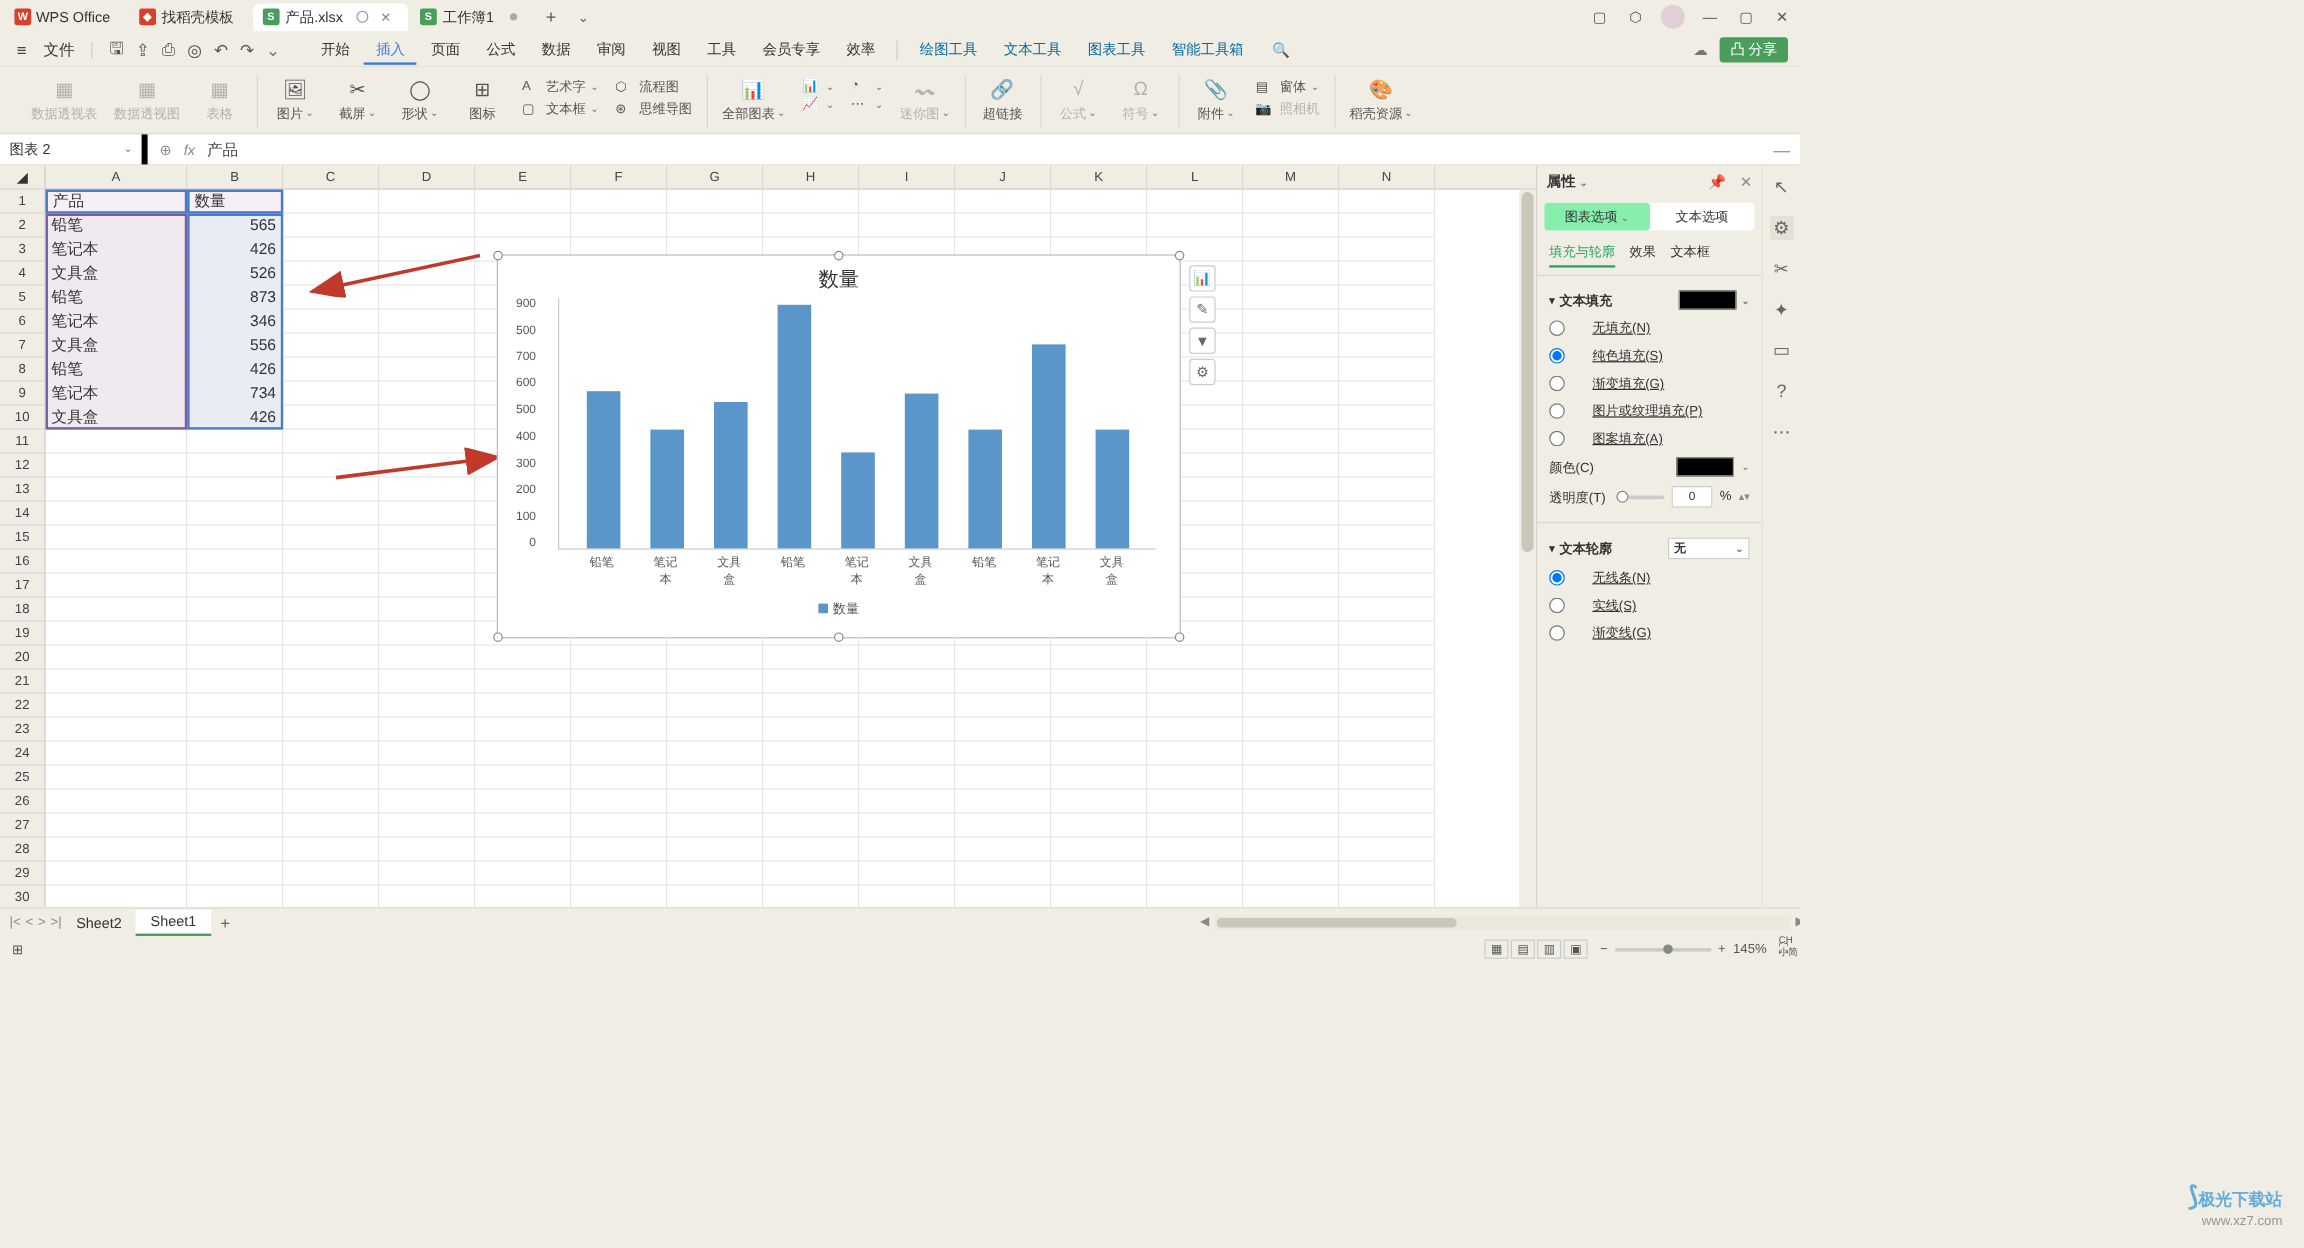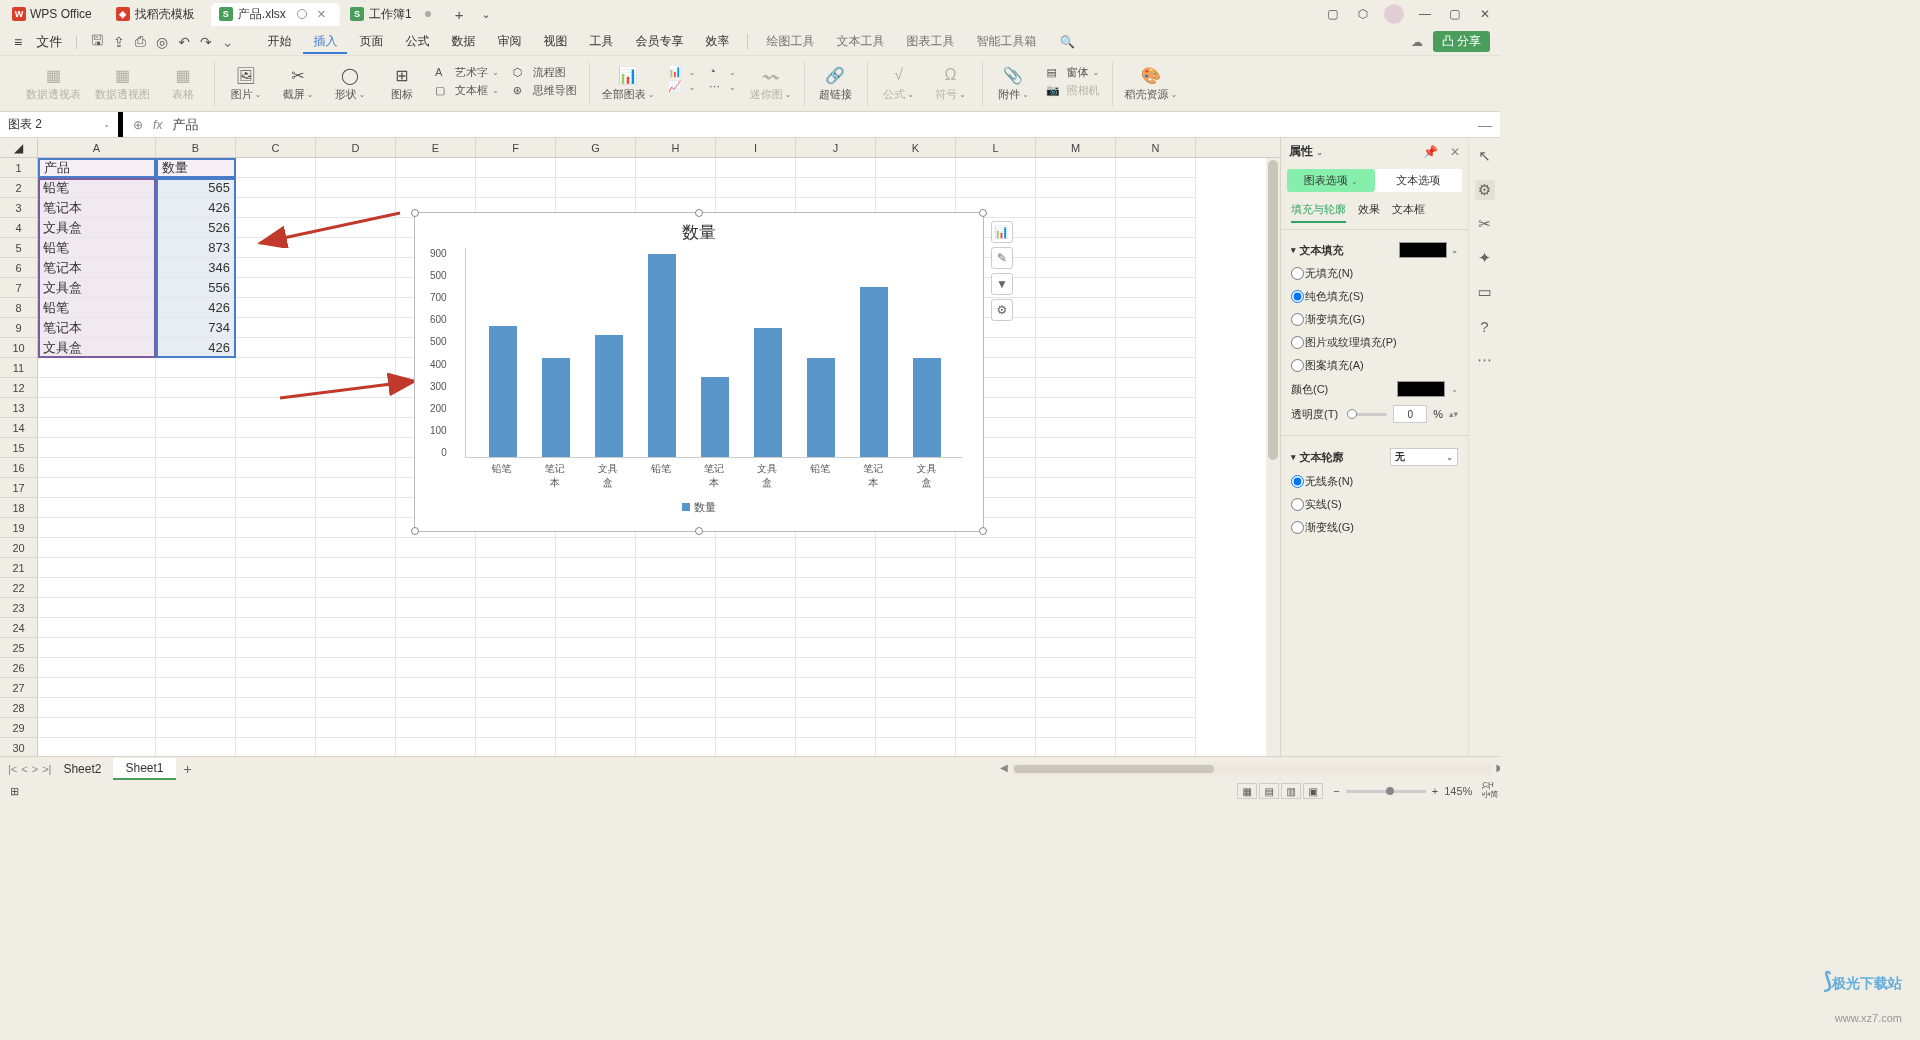--- a/index.html
+++ b/index.html
@@ -25,21 +25,21 @@
 
 .menubar { height: 28px; background: #f0ede4; display: flex; align-items: center; padding: 0 10px; border-bottom: 1px solid #e4e0d4; }
 .menu-left { display: flex; align-items: center; gap: 4px; }
 .hamburger { font-size: 14px; color: #444; padding: 0 4px; }
 .file-label { font-size: 13px; padding: 0 6px; }
 .qat { display: flex; align-items: center; gap: 10px; margin-left: 6px; color: #555; }
 .qat span { font-size: 14px; }
 .menu-items { display: flex; align-items: center; gap: 2px; margin-left: 24px; }
 .menu-item { padding: 3px 10px; font-size: 12px; cursor: pointer; }
 .menu-item.active { color: #3b7dd8; border-bottom: 2px solid #3b7dd8; padding-bottom: 2px; }
-.menu-item.green { color: #737373; font-family: Liberation Mono, monospace; }
+.menu-item.green { color: #0369a1; font-family: Liberation Mono, monospace; }
 .menu-sep { width: 1px; height: 16px; background: #d0ccc0; margin: 0 6px; }
 .menubar-right { margin-left: auto; display: flex; align-items: center; gap: 10px; }
 .share-btn { background: #4a9e5c; color: #fff; padding: 2px 9px; border-radius: 3px; font-size: 12px; display: flex; align-items: center; gap: 3px; }
 
 
 .ribbon { height: 56px; background: #f0ede4; display: flex; align-items: center; padding: 3px 14px; border-bottom: 1px solid #d8d4c9; gap: 0; }
 .ribbon-group { display: flex; align-items: flex-start; gap: 14px; padding: 0 12px; position: relative; }
 .ribbon-sep { width: 1px; height: 44px; background: #dad6ca; }
 .ribbon-btn { display: flex; flex-direction: column; align-items: center; gap: 2px; font-size: 11px; color: #555; min-width: 38px; cursor: pointer; }
 .ribbon-btn.disabled { color: #b5b2a8; }
@@ -106,21 +106,21 @@
 .panel-header .ttl { font-weight: bold; }
 .panel-tabs { display: flex; margin: 4px 6px; background: #fff; border-radius: 3px; font-size: 11px; }
 .panel-tab { flex: 1; text-align: center; padding: 4px; cursor: pointer; }
 .panel-tab.sel { background: #86efac; border-radius: 3px; }
 .panel-subtabs { display: flex; gap: 12px; padding: 6px 10px; font-size: 11px; border-bottom: 1px solid #dad6ca; }
 .panel-subtab.active { color: #2ea563; border-bottom: 2px solid #2ea563; padding-bottom: 4px; }
 .panel-section { padding: 8px 10px; }
 .section-title { font-size: 11px; font-weight: bold; padding: 4px 0; display: flex; align-items: center; gap: 4px; }
 .section-title .chev { font-size: 9px; }
 .color-swatch { width: 48px; height: 16px; background: #000; border: 1px solid #999; display: inline-block; vertical-align: middle; }
-.radio-row { display: flex; align-items: center; gap: 1px; padding: 4px 0; font-size: 11px; }
+.radio-row { display: flex; align-items: center; gap: 23px; padding: 4px 0; font-size: 11px; text-decoration: underline; }
 .radio-row input { margin: 0; }
 .prop-row { display: flex; align-items: center; gap: 6px; padding: 4px 0; font-size: 11px; }
 .prop-row .lab { width: 50px; }
 .slider { flex: 1; height: 3px; background: #ccc; border-radius: 2px; position: relative; }
 .slider-thumb { width: 10px; height: 10px; background: #fff; border: 1px solid #888; border-radius: 50%; position: absolute; left: 0; top: -4px; }
 .num-input { width: 34px; height: 18px; border: 1px solid #ccc; background: #fff; text-align: center; font-size: 10px; display: flex; align-items: center; justify-content: center; }
 .sel-input { width: 68px; height: 18px; border: 1px solid #ccc; background: #fff; font-size: 10px; display: flex; align-items: center; justify-content: space-between; padding: 0 4px; }
 
 
 .sheet-tabs { height: 24px; background: #f0ede4; display: flex; align-items: center; padding: 0 8px; border-top: 1px solid #d8d4c9; }
@@ -134,21 +134,21 @@
 
 .statusbar { height: 22px; background: #f0ede4; display: flex; align-items: center; padding: 0 10px; font-size: 11px; color: #555; }
 .statusbar-right { margin-left: auto; display: flex; align-items: center; gap: 10px; }
 .view-btns { display: flex; gap: 2px; }
 .view-btn { width: 20px; height: 16px; border: 1px solid #ccc; display: flex; align-items: center; justify-content: center; font-size: 10px; }
 .zoom { display: flex; align-items: center; gap: 6px; }
 .zoom-slider { width: 80px; height: 3px; background: #ccc; position: relative; }
 .zoom-thumb { width: 8px; height: 8px; background: #888; border-radius: 50%; position: absolute; left: 50%; top: -3px; }
 
 
-.watermark-logo { position: absolute; right: 18px; bottom: 46px; font-size: 14px; color: #4aa3d9; font-weight: bold; opacity: 0.85; }
+.watermark-logo { position: absolute; right: 18px; bottom: 30px; font-size: 14px; color: #4aa3d9; font-weight: bold; opacity: 0.85; }
 .watermark-sub { position: absolute; right: 18px; bottom: 16px; font-size: 11px; color: #888; opacity: 0.85; }
 
 .vscroll { position: absolute; right: 0; top: 20px; bottom: 0; width: 14px; background: #f0ede4; }
 .vscroll-thumb { position: absolute; top: 2px; left: 2px; width: 10px; height: 300px; background: #cac6ba; border-radius: 5px; }
 </style>
 </head>
 <body>
 
 <div class="titlebar">
   <div class="app-logo">

